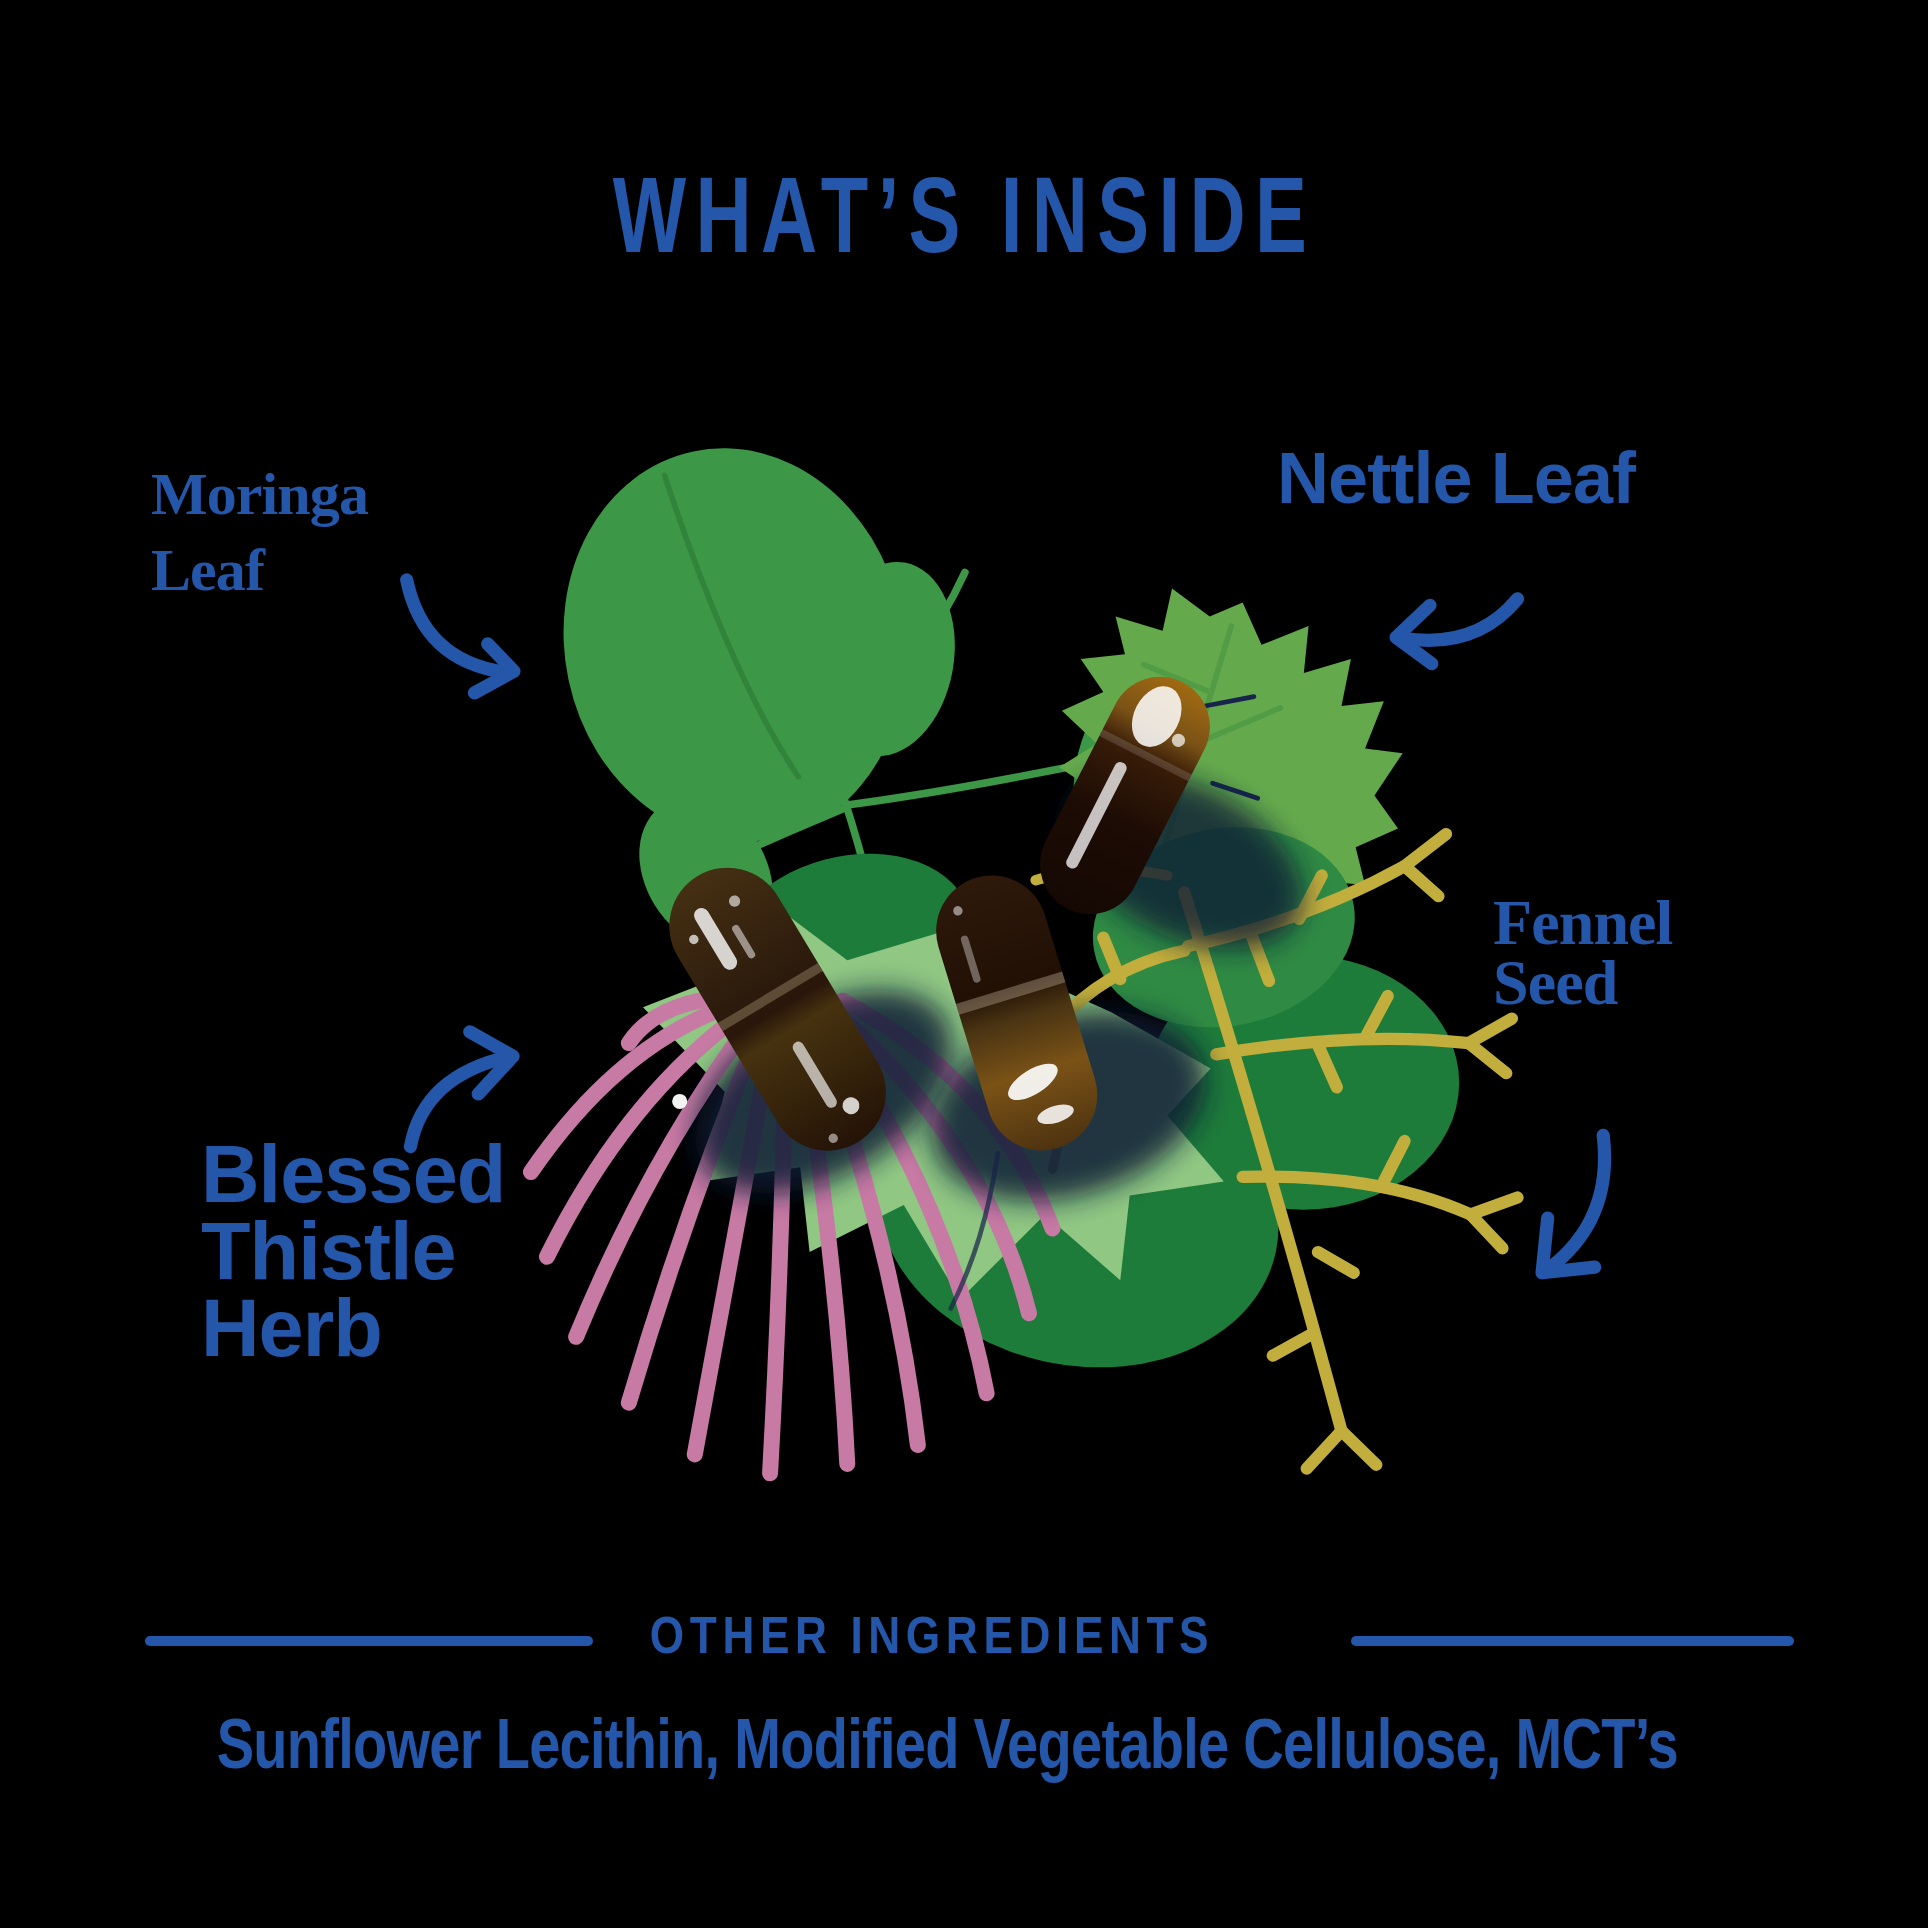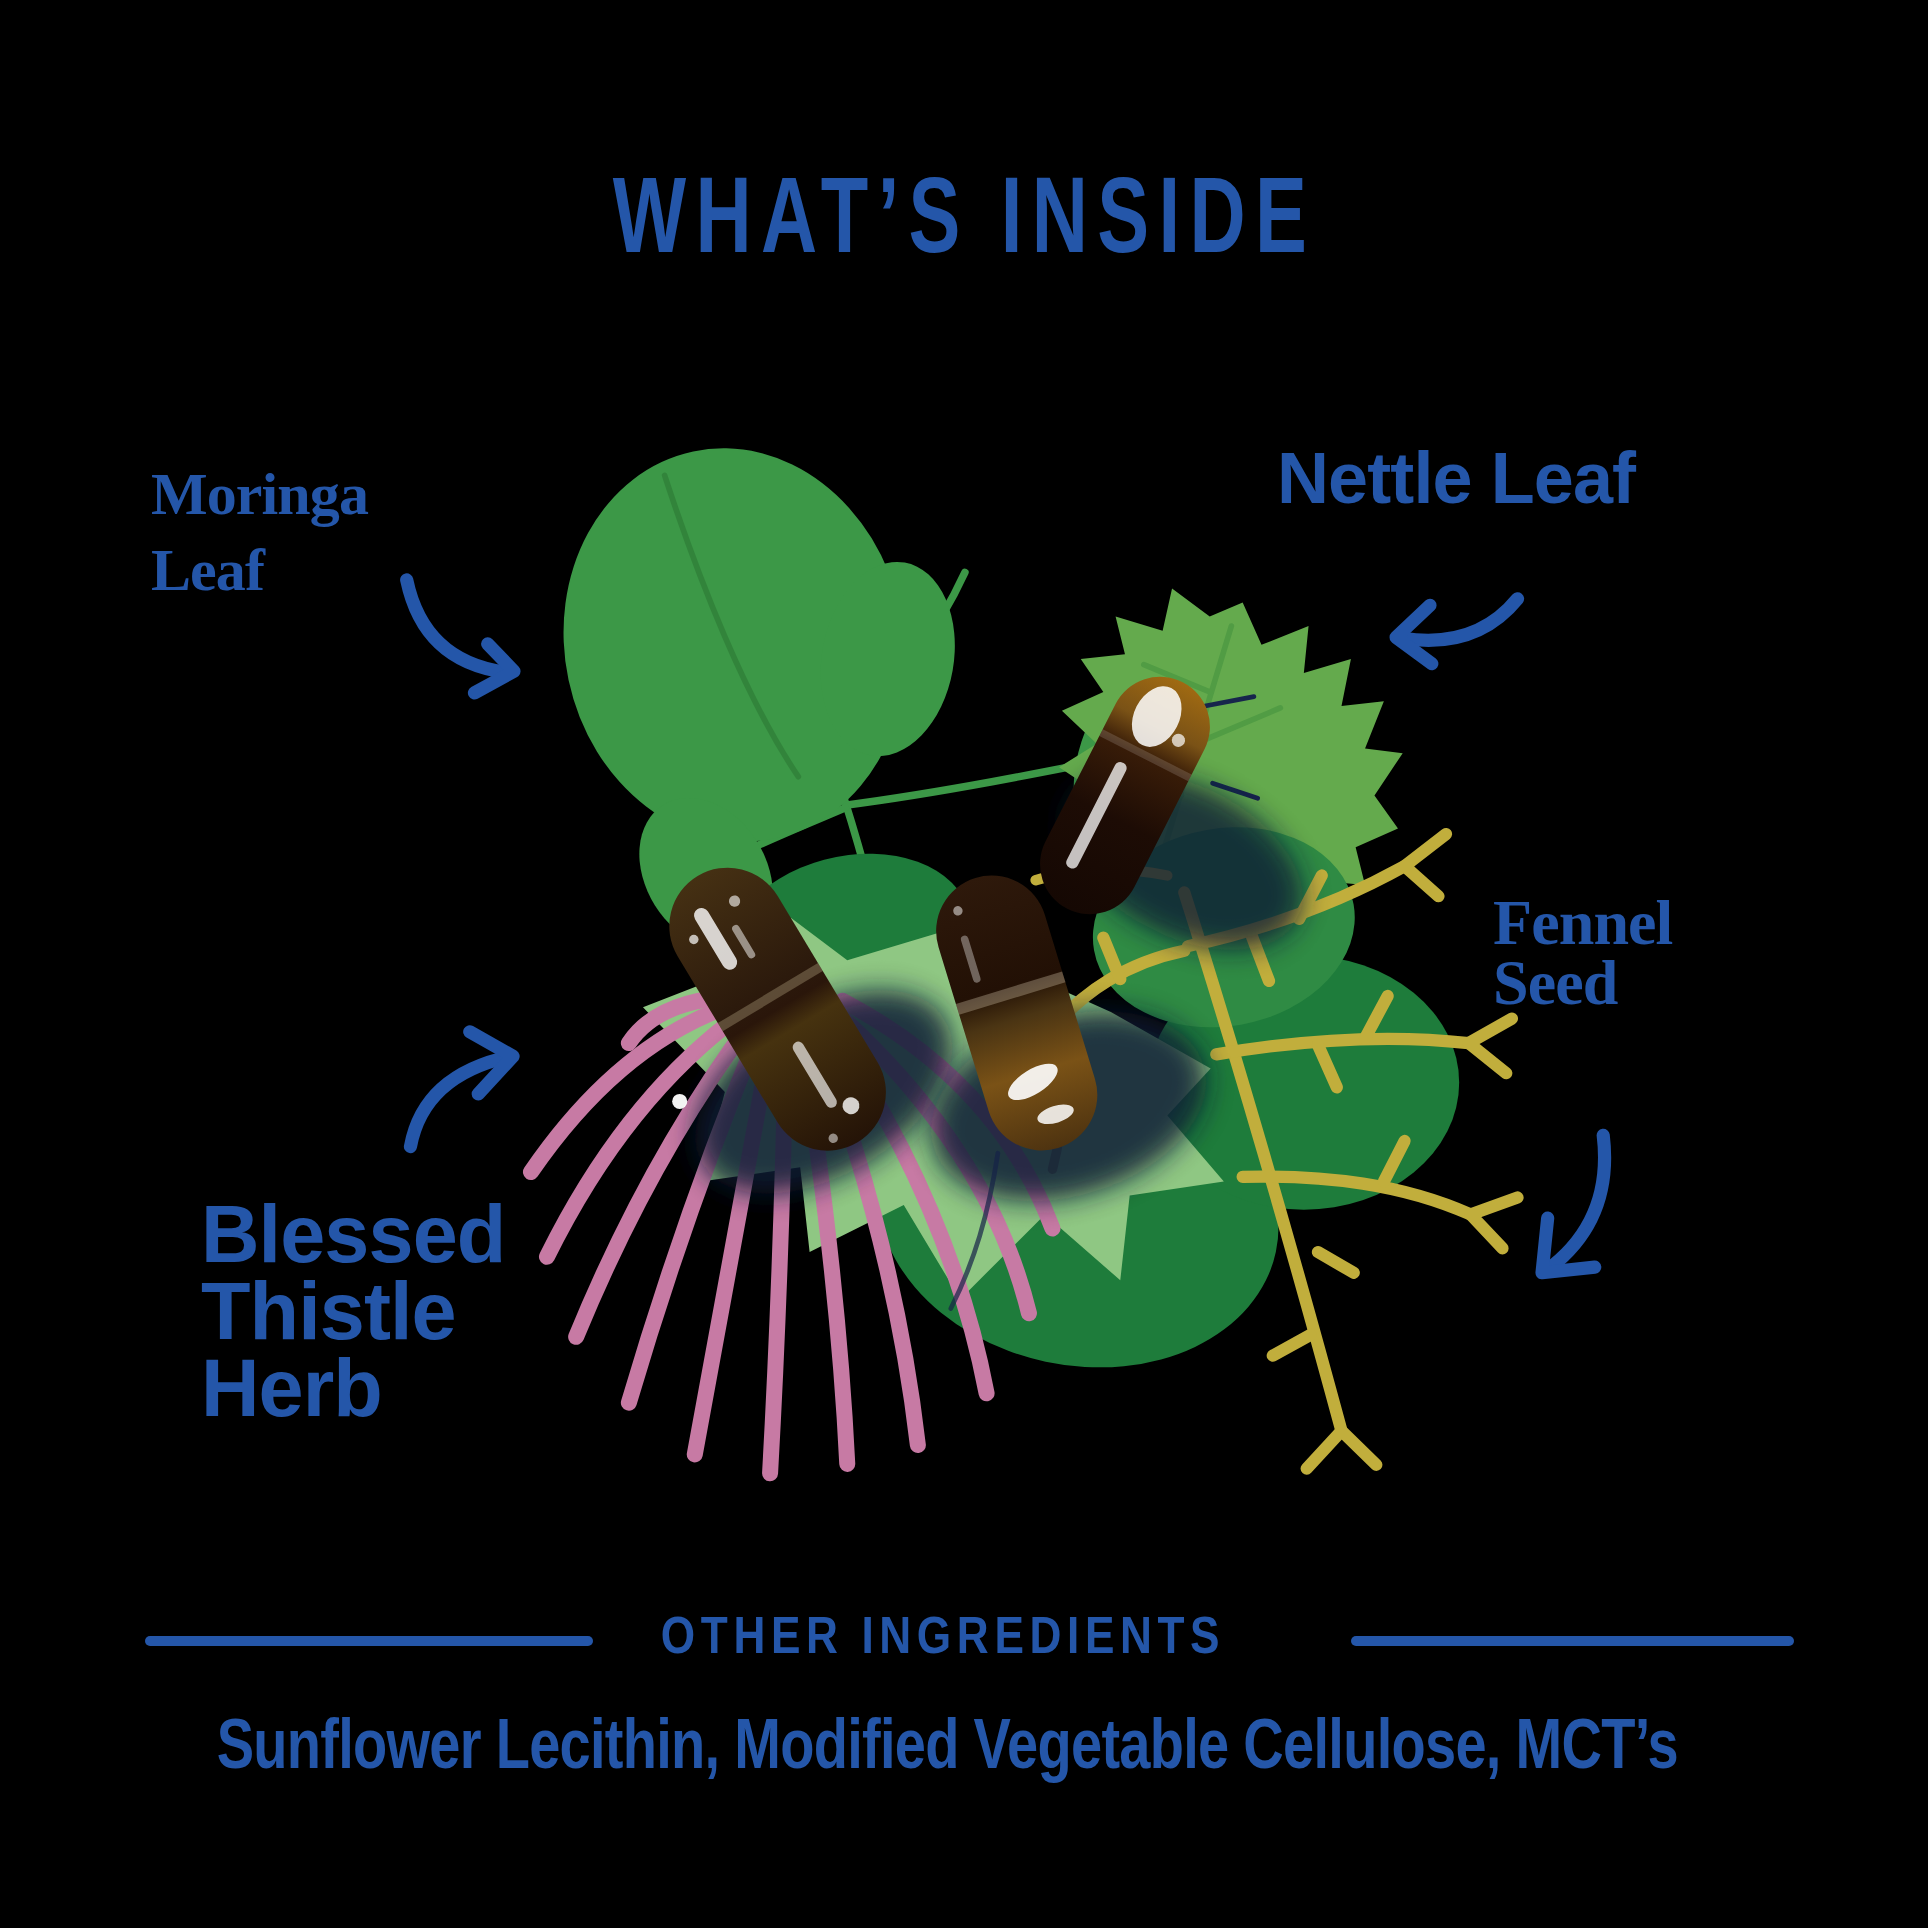--- a/index.html
+++ b/index.html
@@ -32,23 +32,23 @@
     display:inline-block;transform:scaleX(.72);transform-origin:center;
     letter-spacing:13px;white-space:nowrap;
   }
   .ing-label{
     position:absolute;color:var(--label-blue);font-weight:bold;
     white-space:pre-line;letter-spacing:-0.9px;
   }
   .label-moringa{left:151px;top:456px;font-size:60px;line-height:76px;font-family:Liberation Serif, serif;}
   .label-nettle{left:1277px;top:439px;font-size:72px;line-height:79px;}
   .label-fennel{left:1493px;top:893px;font-size:64px;line-height:60px;font-family:Liberation Serif, serif;}
-  .label-blessed{left:201px;top:1196px;font-size:81px;line-height:77px;}
+  .label-blessed{left:201px;top:1136px;font-size:81px;line-height:77px;}
   .other-heading{
-    position:absolute;left:15px;top:1605px;width:1856px;text-align:center;
+    position:absolute;left:4px;top:1605px;width:1856px;text-align:center;
     color:var(--label-blue);font-weight:bold;font-size:52px;
   }
   .other-heading .squeeze{
     display:inline-block;transform:scaleX(.85);transform-origin:center;
     letter-spacing:6.6px;white-space:nowrap;
   }
   .rule{
     position:absolute;top:1636px;height:10.4px;border-radius:5.6px;
     background:var(--label-blue);
   }

